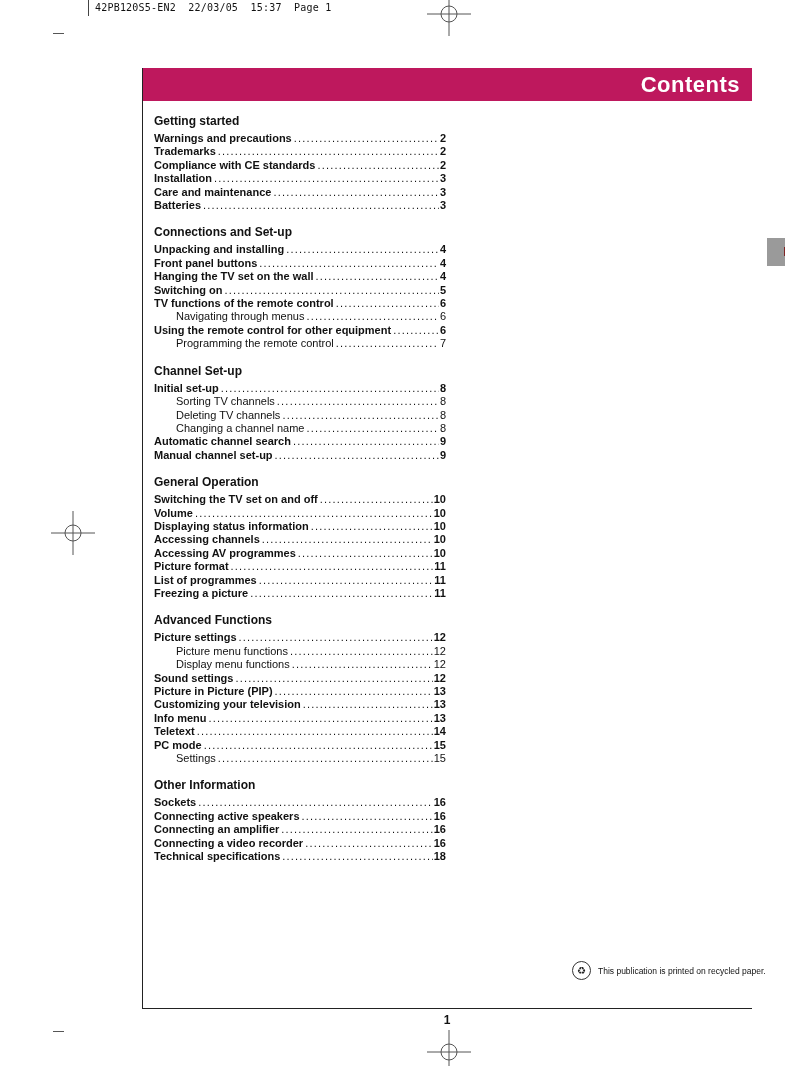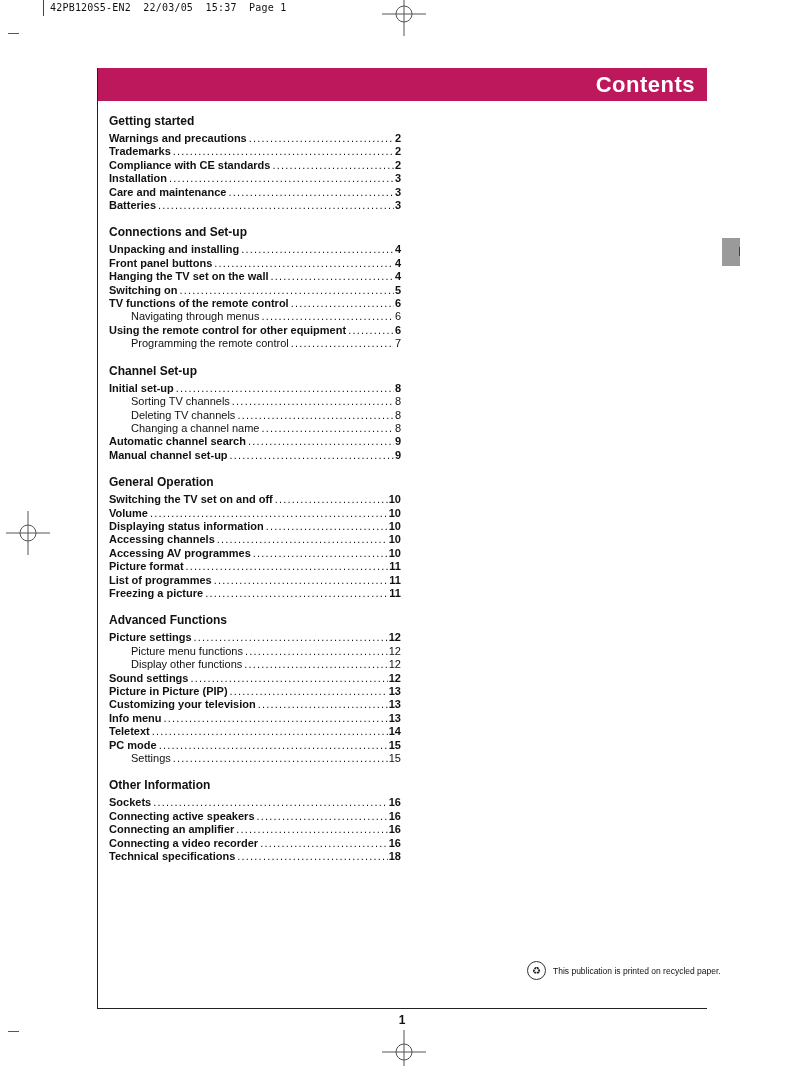--- a/index.html
+++ b/index.html
@@ -1,18 +1,18 @@
 <!DOCTYPE html>
 <html><head>
 <meta charset="utf-8">
 <style>
   html,body{margin:0;padding:0;background:#fff;}
   .sheet{
     position:relative;width:740px;height:1066px;background:#ffffff;
-    font-family:"Liberation Sans",sans-serif;color:#111;overflow:hidden;
+    font-family:"Liberation Sans",sans-serif;color:#111;overflow:hidden;margin-left:45px;
   }
   
   .print-header{
     position:absolute;left:50px;top:2px;
     font-family:"DejaVu Sans Mono",monospace;font-size:10px;color:#111;
     white-space:pre;letter-spacing:.2px;
   }
   .tick-v{position:absolute;width:1px;background:#444;}
   .tick-h{position:absolute;height:1px;background:#555;}
   
@@ -267,21 +267,21 @@
           <span class="toc-label">Picture settings</span>
           <span class="toc-dots"></span>
           <span class="toc-page">12</span>
         </div>
         <div class="toc-entry indent">
           <span class="toc-label">Picture menu functions</span>
           <span class="toc-dots"></span>
           <span class="toc-page">12</span>
         </div>
         <div class="toc-entry indent">
-          <span class="toc-label">Display other functions</span>
+          <span class="toc-label">Display menu functions</span>
           <span class="toc-dots"></span>
           <span class="toc-page">12</span>
         </div>
         <div class="toc-entry">
           <span class="toc-label">Sound settings</span>
           <span class="toc-dots"></span>
           <span class="toc-page">12</span>
         </div>
         <div class="toc-entry">
           <span class="toc-label">Picture in Picture (PIP)</span>

